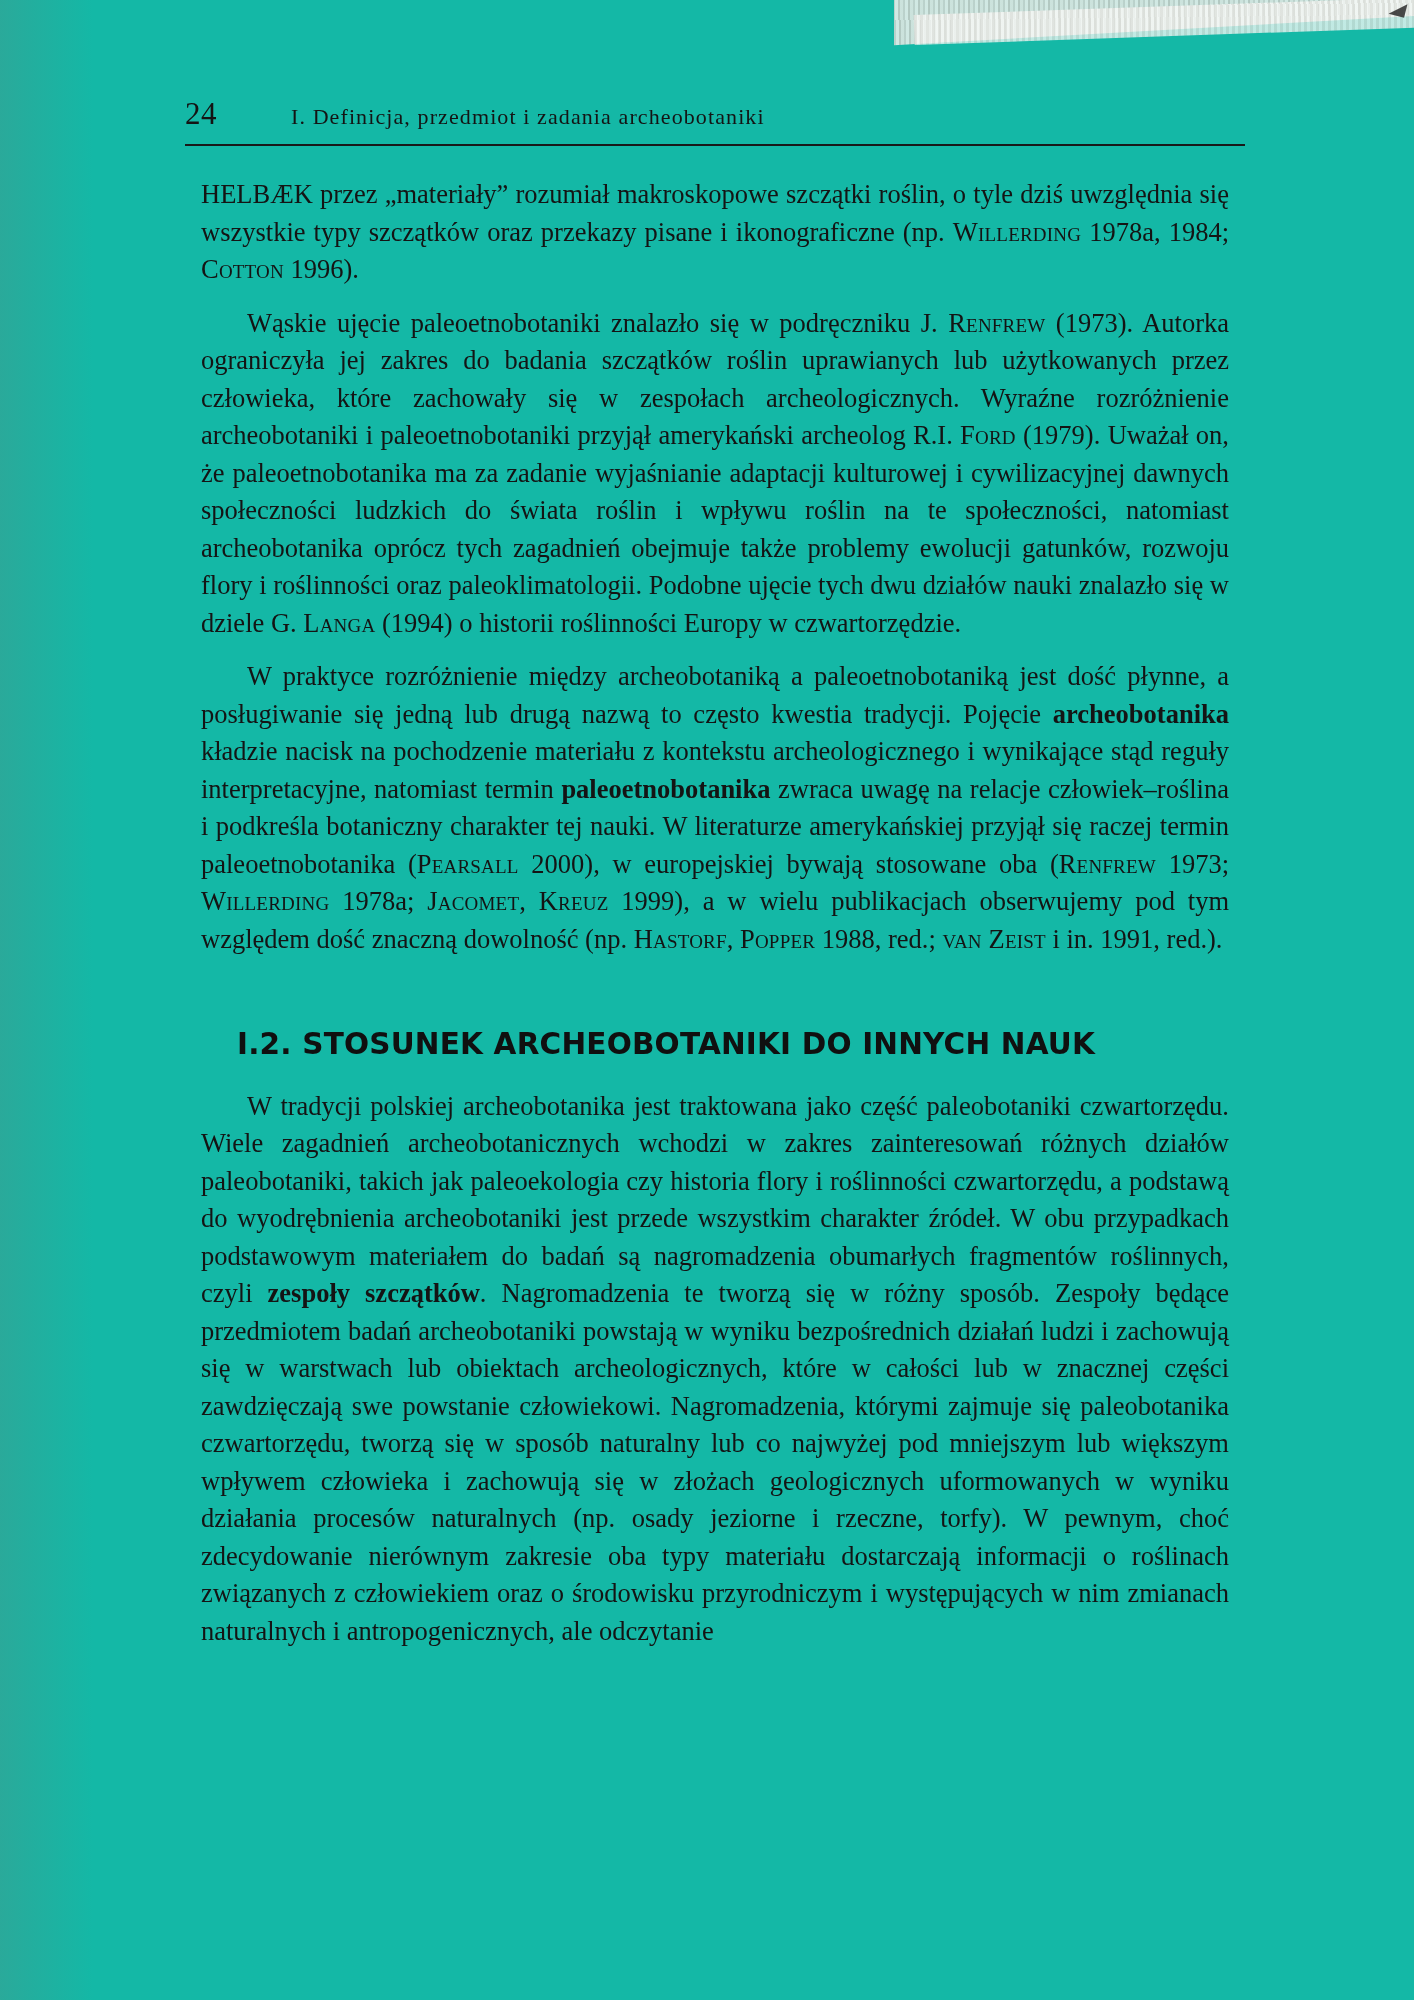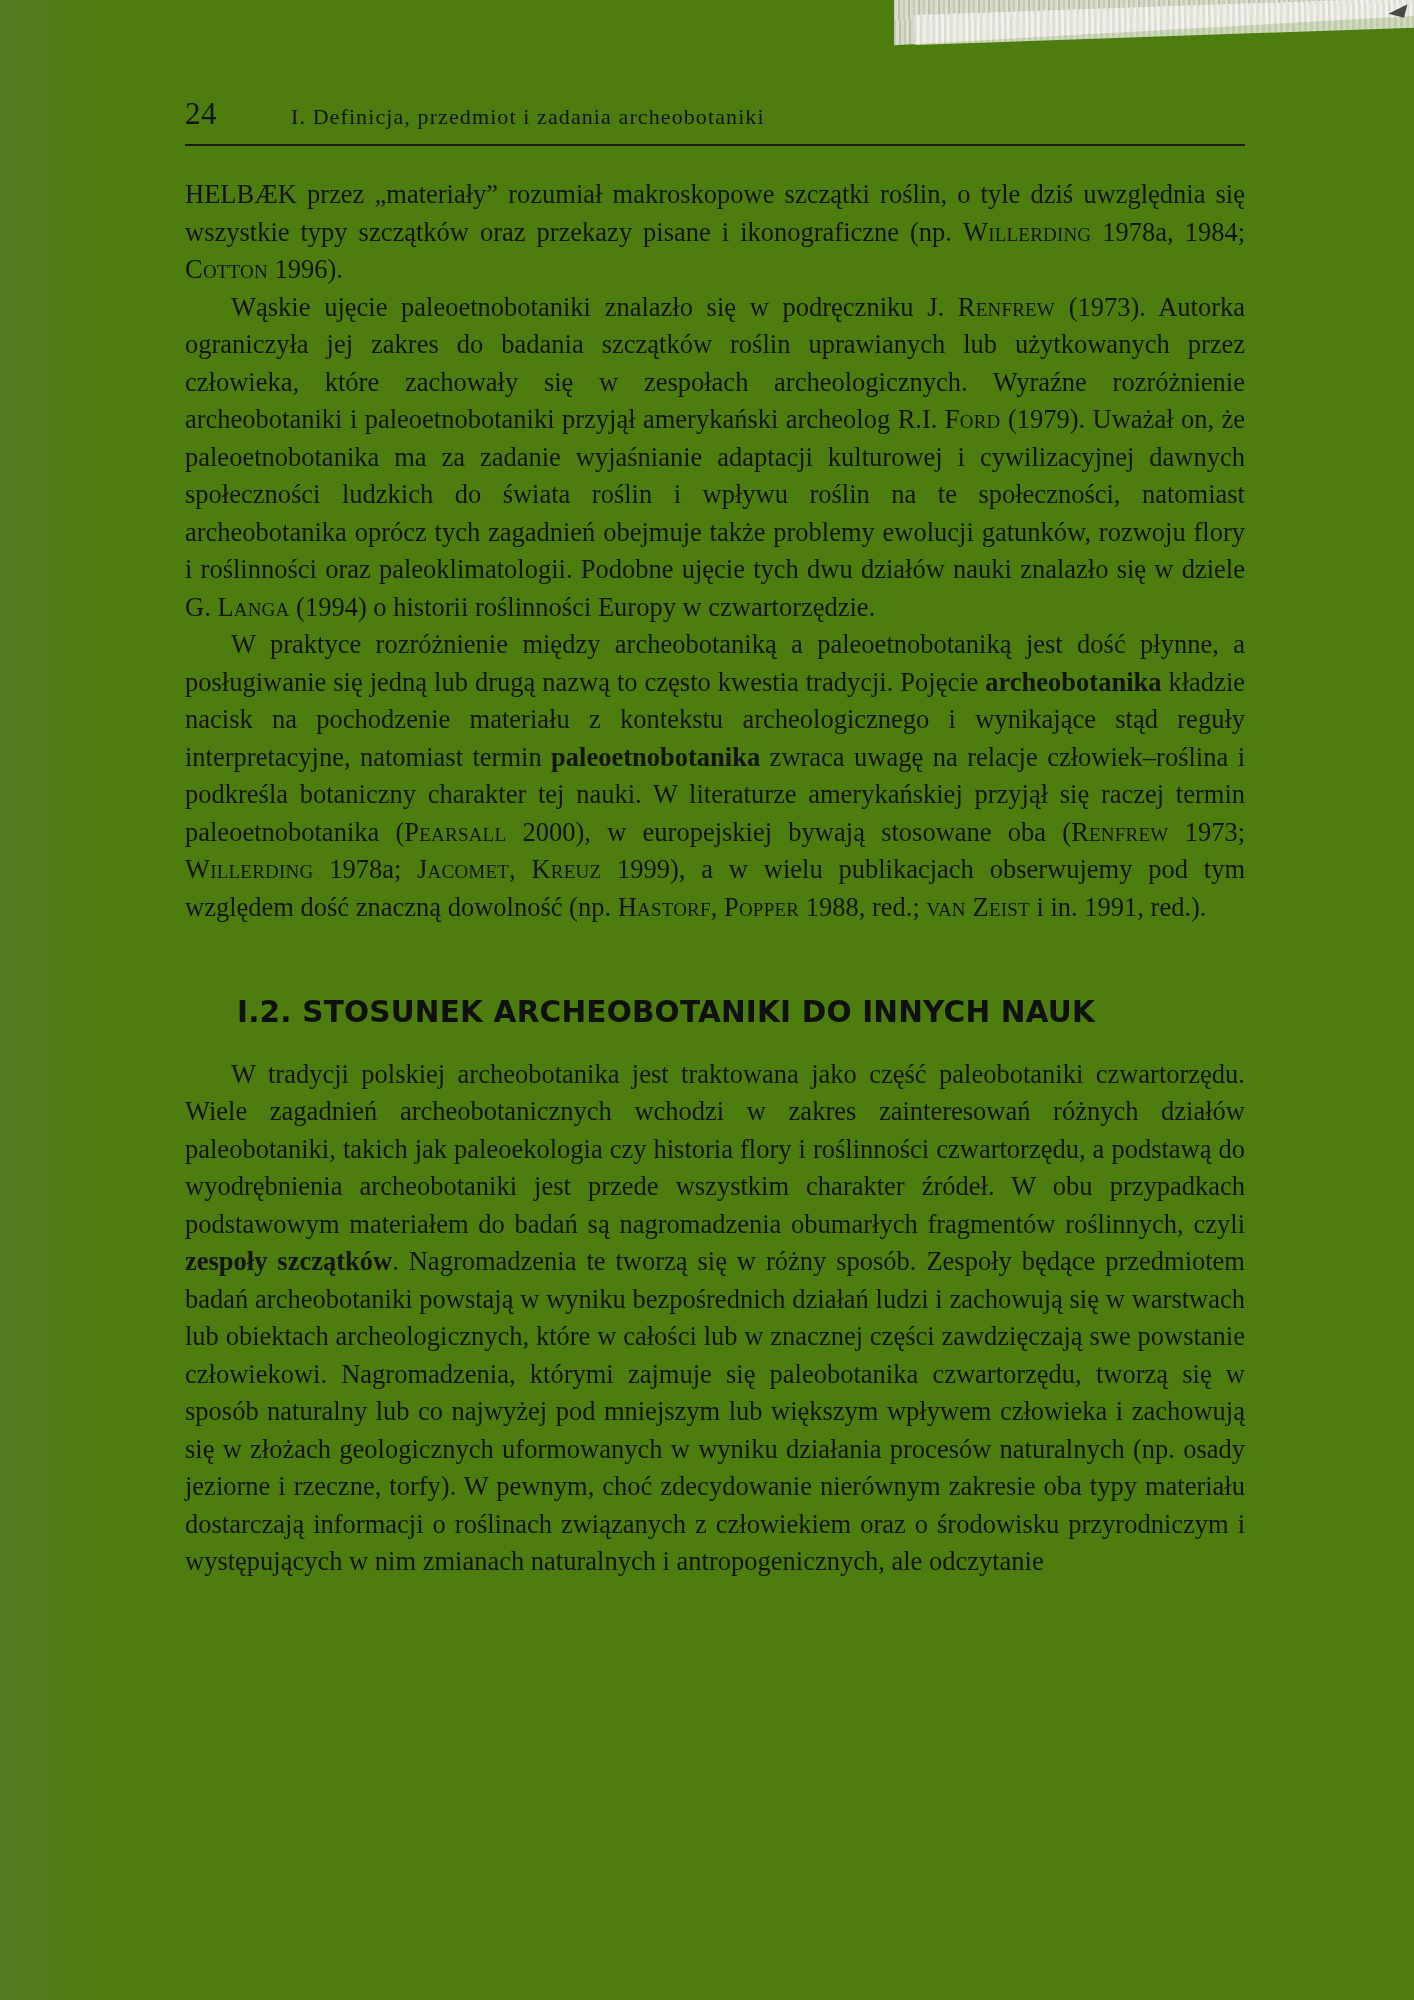--- a/index.html
+++ b/index.html
@@ -13,21 +13,21 @@
     position: relative;
     overflow: hidden;
     font-family: "Liberation Serif", serif;
     color: #141414;
   }
 
   
   .page {
     position: absolute;
     inset: 0;
-    background: #4d7c0f;
+    background: #14b8a6;
   }
 
   
   .scan-edge {
     position: absolute;
     top: 0;
     right: 0;
     width: 520px;
     height: 70px;
     overflow: hidden;
@@ -112,21 +112,21 @@
 
   .body-text {
     margin-top: 30px;
     font-size: 26.5px;
     line-height: 37.5px;
     text-align: justify;
     text-justify: inter-word;
     hyphens: manual;
   }
   .body-text p {
-    margin: 0;
+    margin: 16px;
   }
   .indent {
     text-indent: 46px;
   }
   .sc {
     font-variant: small-caps;
     font-size: 26.5px;
     letter-spacing: .2px;
   }
   b { font-weight: 700; }

